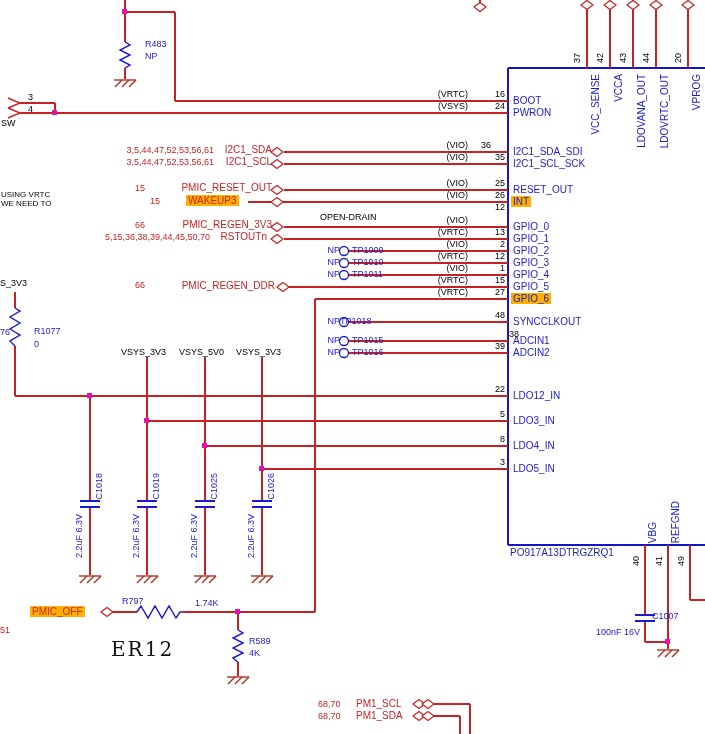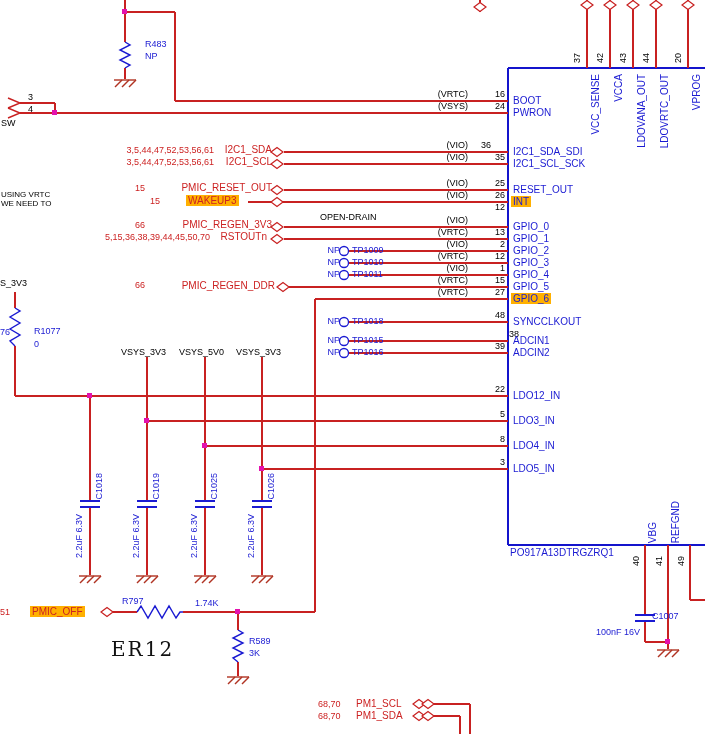--- a/index.html
+++ b/index.html
@@ -301,36 +301,36 @@
   <div class="t s red ra" style="left:125px;top:220px;width:20px">66</div>
   <div class="t red ra" style="left:155px;top:219px;width:117px">PMIC_REGEN_3V3</div>
   <div class="t s" style="left:320px;top:212px">OPEN-DRAIN</div>
 
   <div class="t s red ra" style="left:60px;top:232px;width:150px">5,15,36,38,39,44,45,50,70</div>
   <div class="t red ra" style="left:210px;top:231px;width:57px">RSTOUTn</div>
 
   <div class="t s red ra" style="left:125px;top:280px;width:20px">66</div>
   <div class="t red ra" style="left:155px;top:280px;width:120px">PMIC_REGEN_DDR</div>
 
-  <div class="t s red" style="left:0px;top:607px">51</div>
+  <div class="t s red" style="left:0px;top:625px">51</div>
   <div class="t red hl" style="left:30px;top:606px">PMIC_OFF</div>
 
   <div class="t s red" style="left:318px;top:699px">68,70</div>
   <div class="t red" style="left:356px;top:698px">PM1_SCL</div>
   <div class="t s red" style="left:318px;top:711px">68,70</div>
   <div class="t red" style="left:356px;top:710px">PM1_SDA</div>
 
   <div class="t s blue ra" style="left:318px;top:245px;width:22px">NP</div>
   <div class="t s blue" style="left:352px;top:245px">TP1009</div>
   <div class="t s blue ra" style="left:318px;top:257px;width:22px">NP</div>
   <div class="t s blue" style="left:352px;top:257px">TP1010</div>
   <div class="t s blue ra" style="left:318px;top:269px;width:22px">NP</div>
   <div class="t s blue" style="left:352px;top:269px">TP1011</div>
   <div class="t s blue ra" style="left:318px;top:316px;width:22px">NP</div>
-  <div class="t s blue" style="left:352px;top:316px">TP1018</div>
+  <div class="t s blue" style="left:340px;top:316px">TP1018</div>
   <div class="t s blue ra" style="left:318px;top:335px;width:22px">NP</div>
   <div class="t s blue" style="left:352px;top:335px">TP1015</div>
   <div class="t s blue ra" style="left:318px;top:347px;width:22px">NP</div>
   <div class="t s blue" style="left:352px;top:347px">TP1016</div>
 
   <div class="t s" style="left:121px;top:347px">VSYS_3V3</div>
   <div class="t s" style="left:179px;top:347px">VSYS_5V0</div>
   <div class="t s" style="left:236px;top:347px">VSYS_3V3</div>
   <div class="t s" style="left:0px;top:278px">S_3V3</div>
 
@@ -338,21 +338,21 @@
   <div class="t s blue" style="left:145px;top:51px">NP</div>
 
   <div class="t s blue" style="left:0px;top:327px">76</div>
   <div class="t s blue" style="left:34px;top:326px">R1077</div>
   <div class="t s blue" style="left:34px;top:339px">0</div>
 
   <div class="t s blue" style="left:122px;top:596px">R797</div>
   <div class="t s blue" style="left:195px;top:598px">1.74K</div>
 
   <div class="t s blue" style="left:249px;top:636px">R589</div>
-  <div class="t s blue" style="left:249px;top:648px">3K</div>
+  <div class="t s blue" style="left:249px;top:648px">4K</div>
 
   <div class="t s blue v" style="left:94px;bottom:234px">C1018</div>
   <div class="t s blue v" style="left:74px;top:514px">2.2uF 6.3V</div>
   <div class="t s blue v" style="left:151px;bottom:234px">C1019</div>
   <div class="t s blue v" style="left:131px;top:514px">2.2uF 6.3V</div>
   <div class="t s blue v" style="left:209px;bottom:234px">C1025</div>
   <div class="t s blue v" style="left:189px;top:514px">2.2uF 6.3V</div>
   <div class="t s blue v" style="left:266px;bottom:234px">C1026</div>
   <div class="t s blue v" style="left:246px;top:514px">2.2uF 6.3V</div>
 

